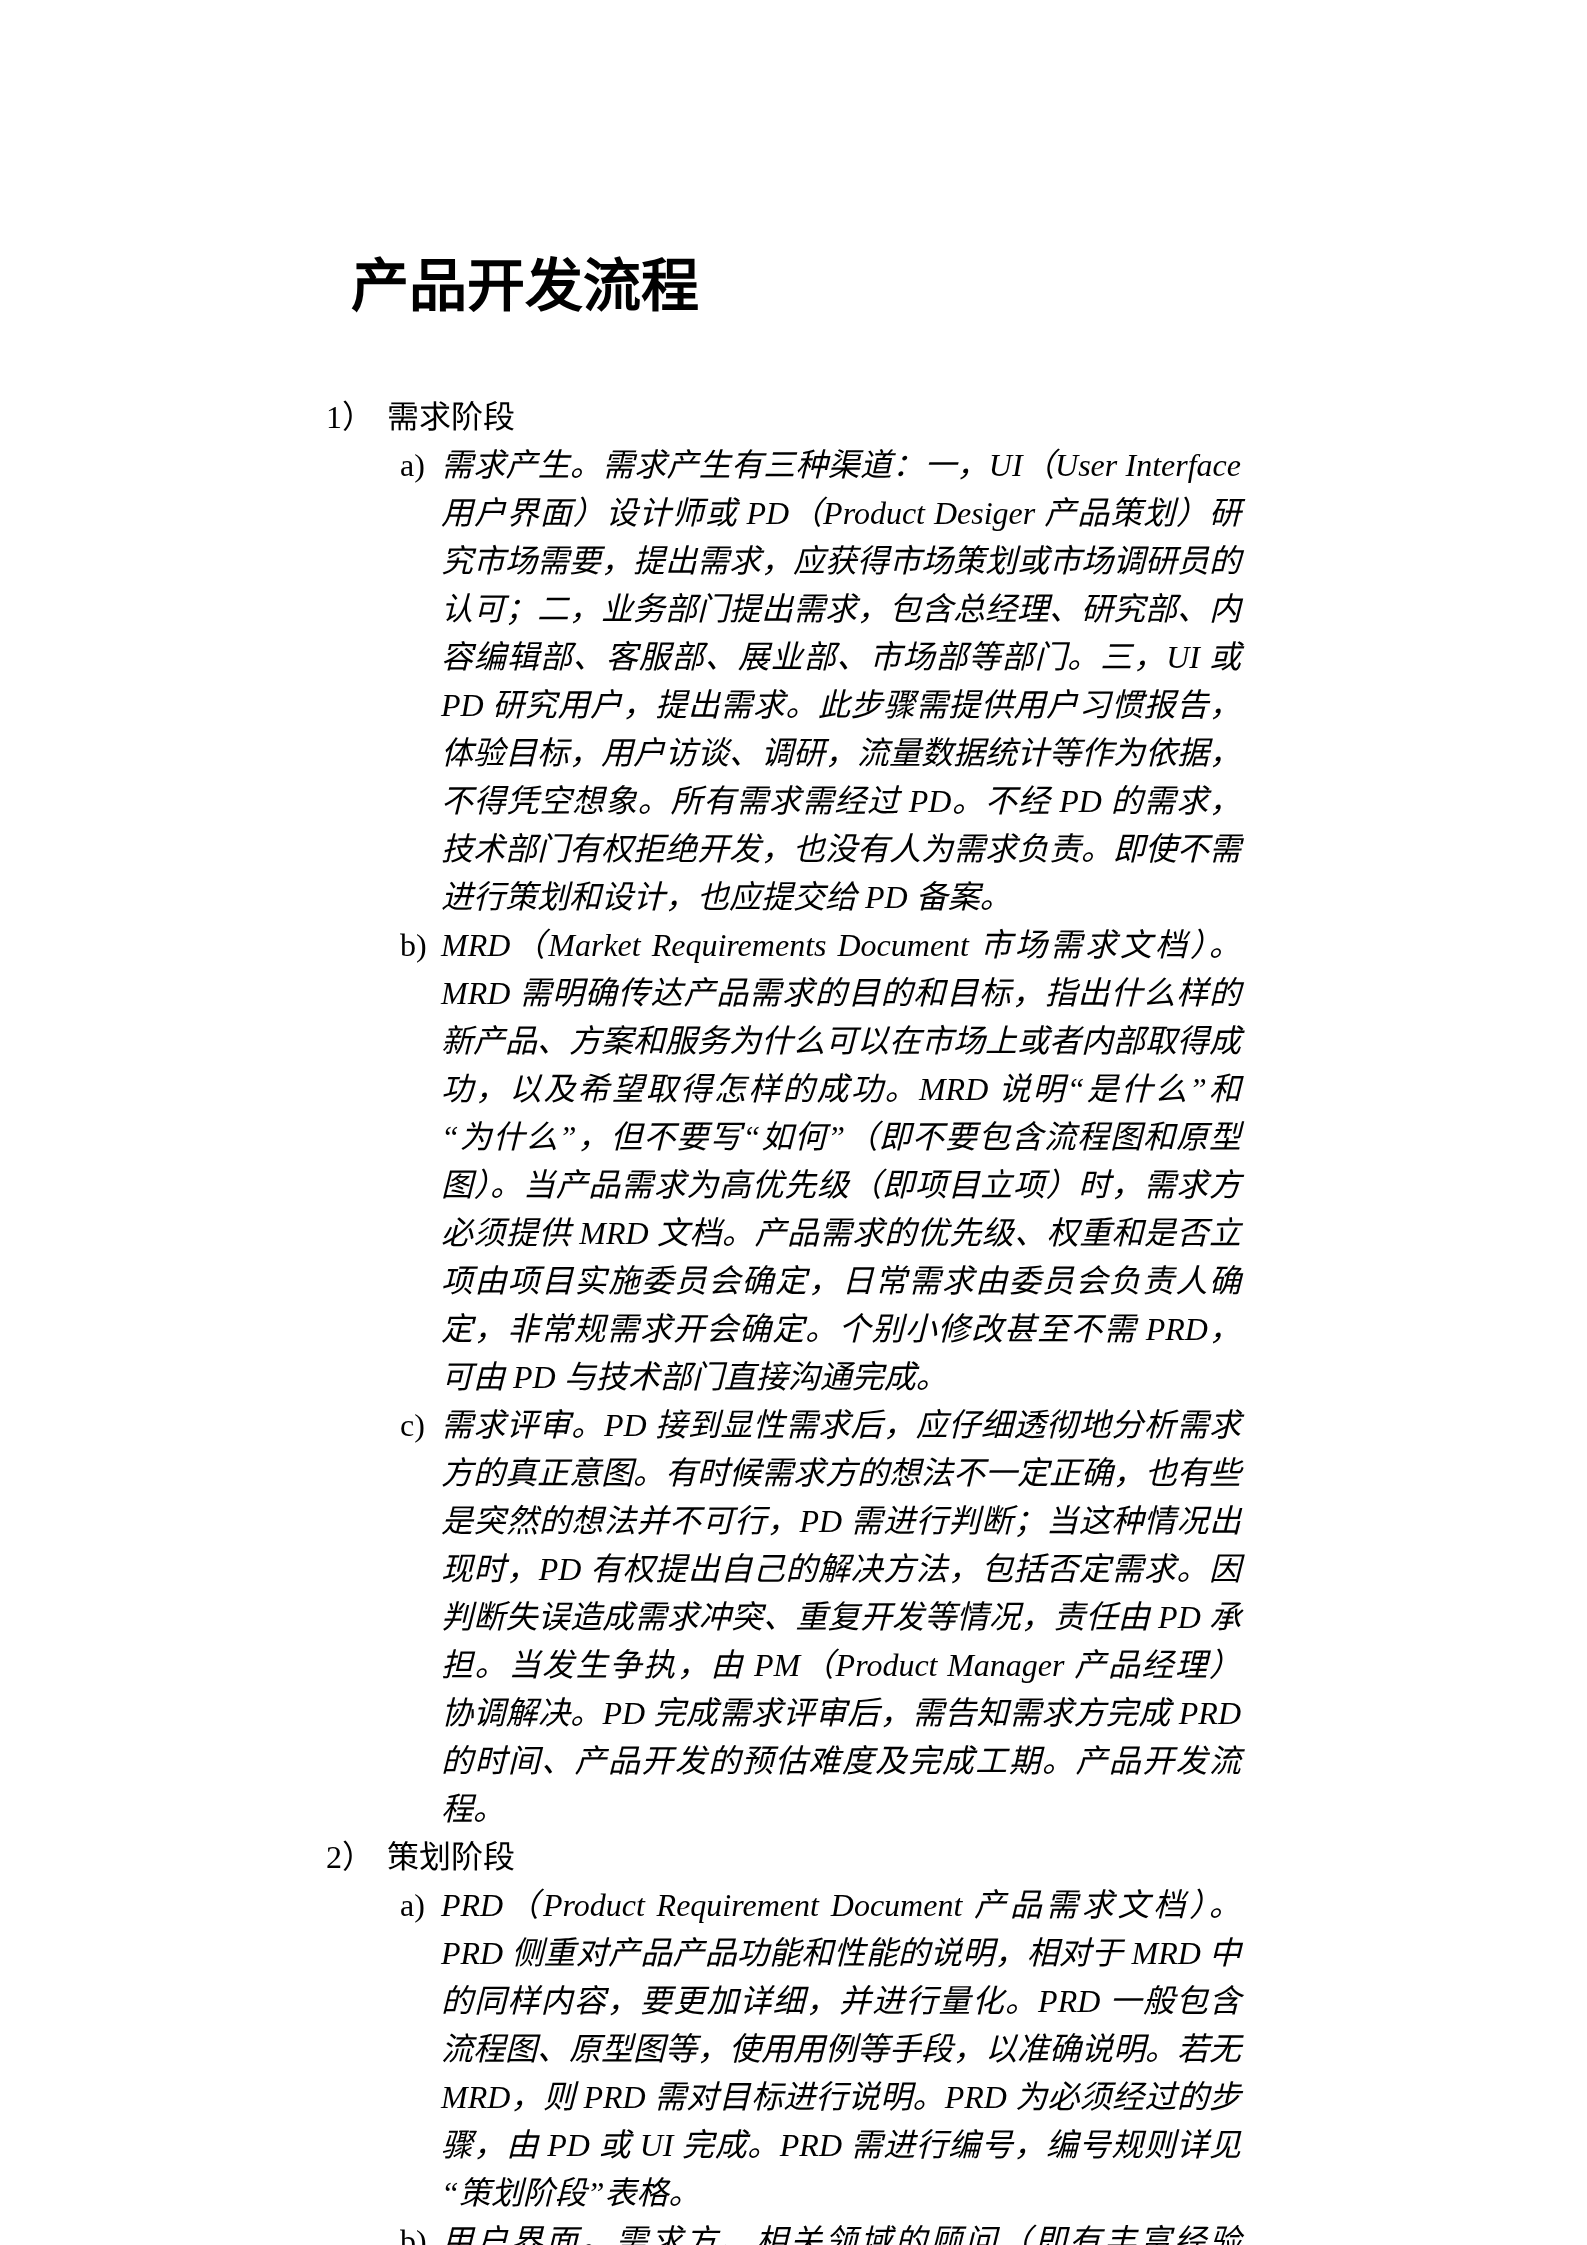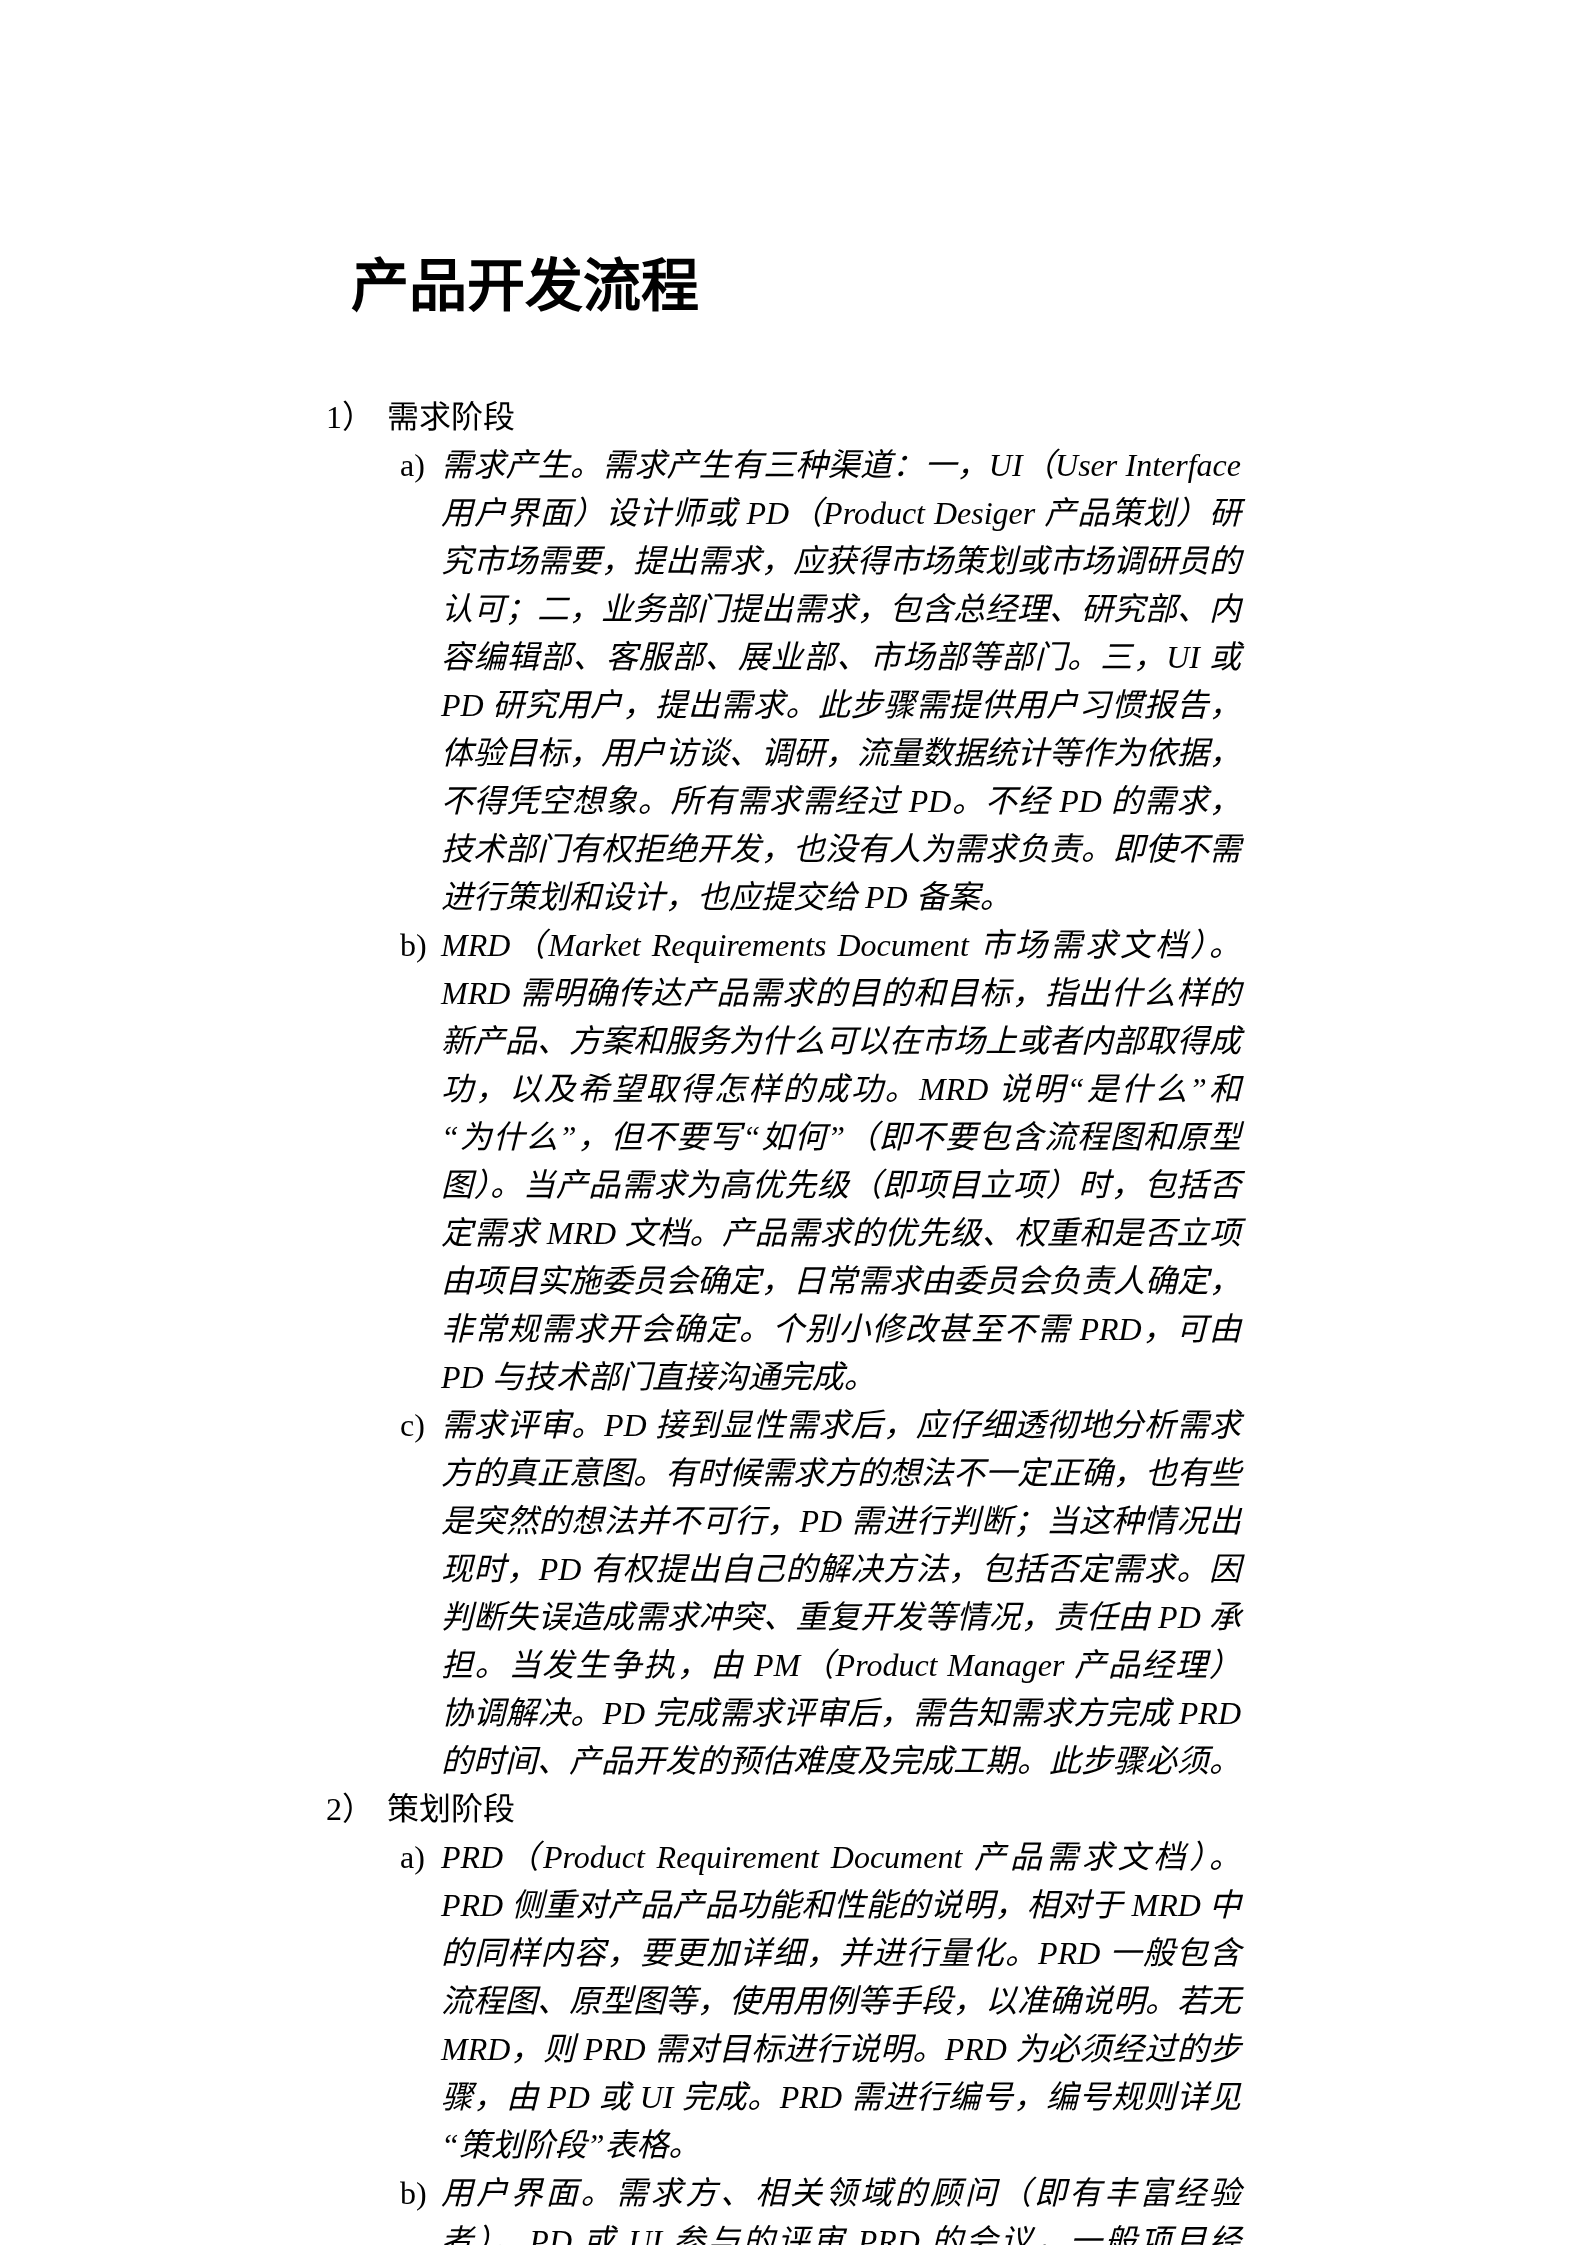--- a/index.html
+++ b/index.html
@@ -64,26 +64,26 @@
     <span class="l1-title">需求阶段</span>
   </div>
 
   <div class="l2">
     <span class="l2-marker">a)</span>
     <span class="l2-text">需求产生。需求产生有三种渠道：一，UI（User Interface 用户界面）设计师或 PD（Product Desiger 产品策划）研究市场需要，提出需求，应获得市场策划或市场调研员的认可；二，业务部门提出需求，包含总经理、研究部、内容编辑部、客服部、展业部、市场部等部门。三，UI 或 PD 研究用户，提出需求。此步骤需提供用户习惯报告，体验目标，用户访谈、调研，流量数据统计等作为依据，不得凭空想象。所有需求需经过 PD。不经 PD 的需求，技术部门有权拒绝开发，也没有人为需求负责。即使不需进行策划和设计，也应提交给 PD 备案。</span>
   </div>
 
   <div class="l2">
     <span class="l2-marker">b)</span>
-    <span class="l2-text">MRD（Market Requirements Document 市场需求文档）。MRD 需明确传达产品需求的目的和目标，指出什么样的新产品、方案和服务为什么可以在市场上或者内部取得成功，以及希望取得怎样的成功。MRD 说明“是什么”和“为什么”，但不要写“如何”（即不要包含流程图和原型图）。当产品需求为高优先级（即项目立项）时，包括否定需求 MRD 文档。产品需求的优先级、权重和是否立项由项目实施委员会确定，日常需求由委员会负责人确定，非常规需求开会确定。个别小修改甚至不需 PRD，可由 PD 与技术部门直接沟通完成。</span>
+    <span class="l2-text">MRD（Market Requirements Document 市场需求文档）。MRD 需明确传达产品需求的目的和目标，指出什么样的新产品、方案和服务为什么可以在市场上或者内部取得成功，以及希望取得怎样的成功。MRD 说明“是什么”和“为什么”，但不要写“如何”（即不要包含流程图和原型图）。当产品需求为高优先级（即项目立项）时，需求方必须提供 MRD 文档。产品需求的优先级、权重和是否立项由项目实施委员会确定，日常需求由委员会负责人确定，非常规需求开会确定。个别小修改甚至不需 PRD，可由 PD 与技术部门直接沟通完成。</span>
   </div>
 
   <div class="l2">
     <span class="l2-marker">c)</span>
-    <span class="l2-text">需求评审。PD 接到显性需求后，应仔细透彻地分析需求方的真正意图。有时候需求方的想法不一定正确，也有些是突然的想法并不可行，PD 需进行判断；当这种情况出现时，PD 有权提出自己的解决方法，包括否定需求。因判断失误造成需求冲突、重复开发等情况，责任由 PD 承担。当发生争执，由 PM（Product Manager 产品经理）协调解决。PD 完成需求评审后，需告知需求方完成 PRD 的时间、产品开发的预估难度及完成工期。此步骤必须。</span>
+    <span class="l2-text">需求评审。PD 接到显性需求后，应仔细透彻地分析需求方的真正意图。有时候需求方的想法不一定正确，也有些是突然的想法并不可行，PD 需进行判断；当这种情况出现时，PD 有权提出自己的解决方法，包括否定需求。因判断失误造成需求冲突、重复开发等情况，责任由 PD 承担。当发生争执，由 PM（Product Manager 产品经理）协调解决。PD 完成需求评审后，需告知需求方完成 PRD 的时间、产品开发的预估难度及完成工期。产品开发流程。</span>
   </div>
 
   <div class="l1">
     <span class="l1-marker">2）</span>
     <span class="l1-title">策划阶段</span>
   </div>
 
   <div class="l2">
     <span class="l2-marker">a)</span>
     <span class="l2-text">PRD（Product Requirement Document 产品需求文档）。PRD 侧重对产品产品功能和性能的说明，相对于 MRD 中的同样内容，要更加详细，并进行量化。PRD 一般包含流程图、原型图等，使用用例等手段，以准确说明。若无 MRD，则 PRD 需对目标进行说明。PRD 为必须经过的步骤，由 PD 或 UI 完成。PRD 需进行编号，编号规则详见“策划阶段”表格。</span>

